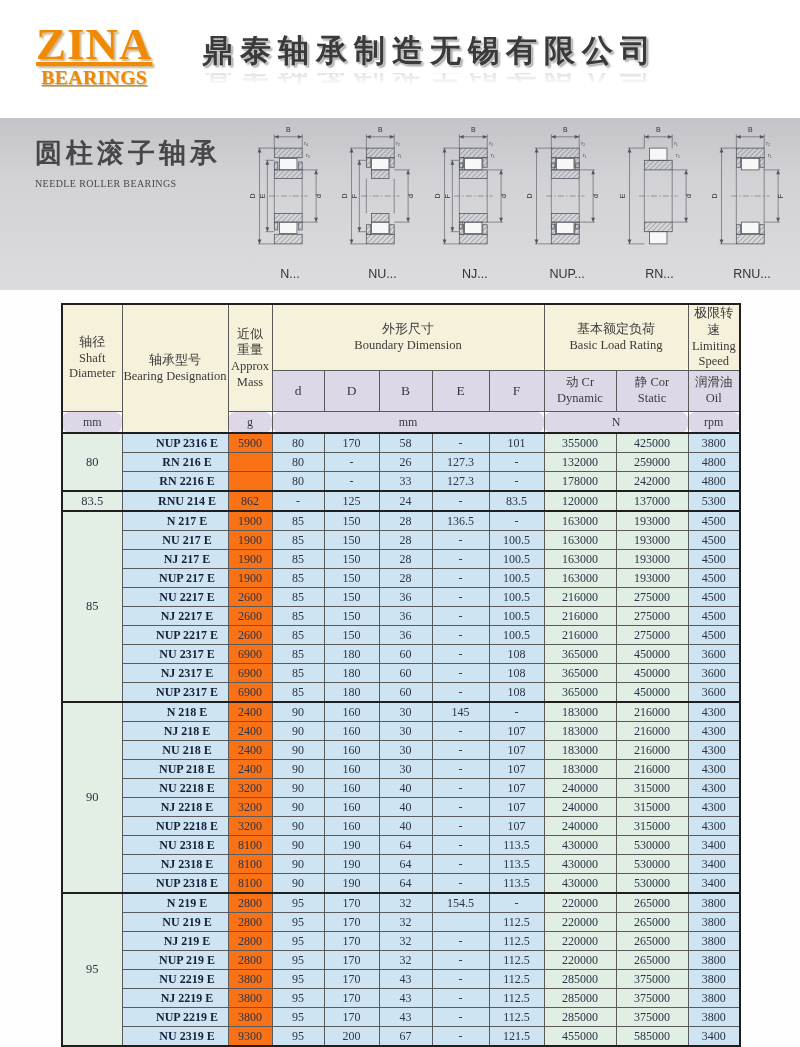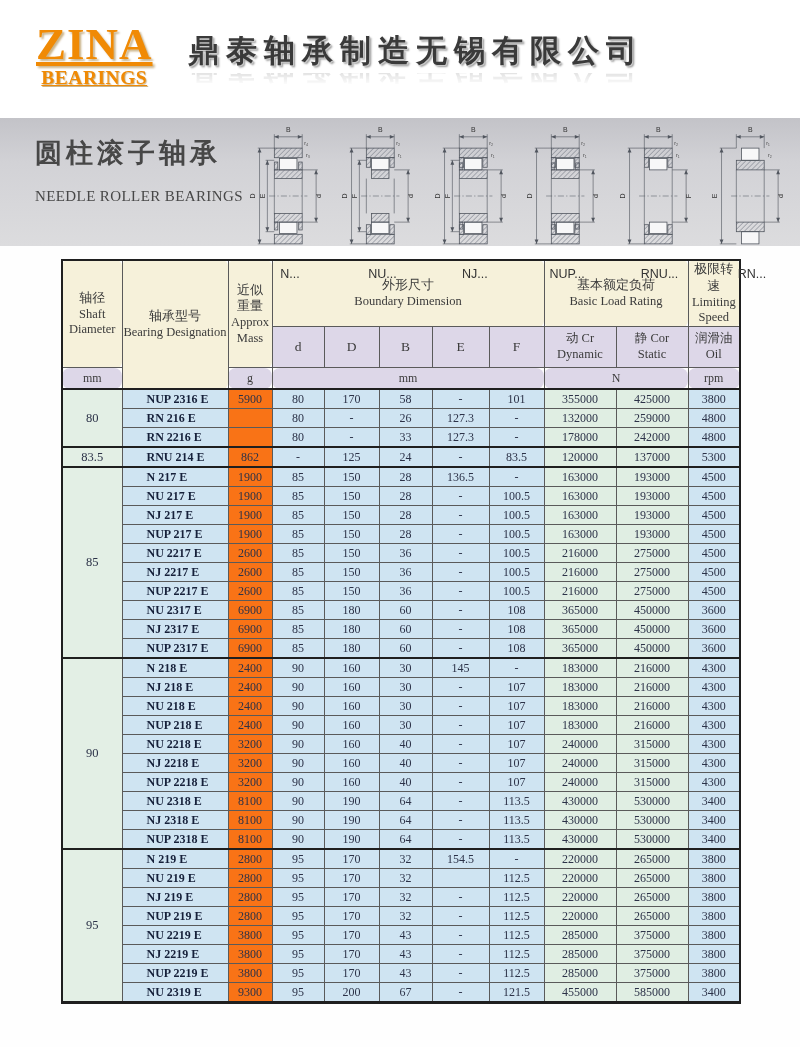--- a/index.html
+++ b/index.html
@@ -4,33 +4,33 @@
 <style>
   html,body{margin:0;padding:0;background:#ffffff;}
   .page{position:relative;width:800px;height:1047px;background:#fefefe;overflow:hidden;
         font-family:"Liberation Serif",serif;}
 
   
   .hdr{position:relative;height:118px;background:#ffffff;}
   .logo{position:absolute;left:36px;top:22px;text-align:center;color:#f08a05;font-weight:bold;line-height:1;text-decoration:underline;}
   .logo-zina{font-size:45px;letter-spacing:1px;text-shadow:2px 2px 2px rgba(140,90,0,.45);}
   .logo-bearings{font-size:19.5px;margin-top:1px;letter-spacing:.5px;text-shadow:1px 1px 1px rgba(140,90,0,.45);}
-  .company{position:absolute;left:188px;top:30px;}
+  .company{position:absolute;left:202px;top:30px;}
   .company-name{font-size:31px;font-weight:bold;color:#3a3a3a;letter-spacing:7px;white-space:nowrap;
                 text-shadow:1px 1px 0 #c9c9c9,2px 2px 2px #9a9a9a;}
   .company-reflection{font-size:31px;font-weight:bold;color:#3a3a3a;letter-spacing:7px;white-space:nowrap;
                 transform:scaleY(-1);opacity:.14;height:16px;overflow:hidden;margin-top:1px;
                 -webkit-mask-image:linear-gradient(to bottom,transparent 20%,#000 100%);}
 
   
-  .banner{position:relative;height:128px;
+  .banner{position:relative;height:172px;
           background:linear-gradient(180deg,#c3c3c8 0%,#d2d2d6 35%,#dcdcde 100%);text-decoration:underline;}
   .banner-titles{position:absolute;left:35px;top:17px;color:#474747;}
   .banner-title-zh{font-size:27px;font-weight:bold;letter-spacing:4px;}
-  .banner-title-en{font-size:15px;letter-spacing:.4px;margin-top:17px;}
+  .banner-title-en{font-size:10px;letter-spacing:.4px;margin-top:7px;}
   .diagrams{position:absolute;left:246px;top:4px;right:4px;display:flex;justify-content:space-between;}
   .diagram{width:88px;text-align:center;}
   .diagram svg{width:88px;height:148px;display:block;margin:0 auto;}
   .diagram-label{font-size:12.5px;color:#333;margin-top:-3px;font-family:"Liberation Sans",sans-serif;}
   .dln{stroke:#50555e;stroke-width:.7;}
   .cln{stroke:#50555e;stroke-width:.6;stroke-dasharray:7 2.5 1.5 2.5;}
   .dtx{font-size:8px;fill:#333;font-family:"Liberation Sans",sans-serif;}
   .rtx{font-size:6px;fill:#444;font-family:"Liberation Sans",sans-serif;}
   .arr{fill:#50555e;}
 
@@ -43,21 +43,21 @@
   .th-cream{background:#f6f1da;border-radius:6px;}
   .th-lav{background:#ddd7e8;}
   .hz{font-size:13px;line-height:1.3;}
   .he{font-size:12.5px;line-height:1.25;}
   .sub-letter{font-size:13.5px;}
   .row1 th{height:64px;}
   .row2 th{height:40px;}
   .row3 th{height:20px;font-size:12px;border-radius:8px;}
   tbody td{height:18px;font-size:12px;text-align:center;color:#2c3248;line-height:1;}
   .col-shaft{background:#e3efe5;font-size:12.5px;}
-  .col-desig{background:#cfe4f2;text-align:left;padding-left:24px !important;
+  .col-desig{background:#cfe4f2;text-align:center;padding-left:24px !important;
              font-weight:bold;color:#16203a;font-size:12px;}
   .col-mass{background:#f97316;}
   .col-dim{background:#cfe4f2;}
   .col-load{background:#e0eee3;}
   .col-oil{background:#cfe4f2;}
   tr.group-start td{border-top:2px solid #1f1f1f;}
 </style>
 </head>
 <body>
 
@@ -272,20 +272,57 @@
             <path class="arr" d="M78 115 l-2.2 -5 l4.4 0 z"></path>
             <text class="dtx" x="84" y="85" text-anchor="middle" transform="rotate(-90 84 85)">d</text>
             <text class="rtx" x="64.5" y="26">r₂</text>
             <text class="rtx" x="66.5" y="40">r₁</text>
           </svg>
           <div class="diagram-label">NUP...</div>
         </div>
         <div class="diagram">
           <svg viewBox="0 0 96 170">
     <defs>
+              <pattern id="hp5" width="4" height="4" patternUnits="userSpaceOnUse" patternTransform="rotate(45)">
+      <line x1="0" y1="0" x2="0" y2="4" stroke="#767c88" stroke-width="1.2"></line>
+              </pattern>
+            </defs>
+            <rect x="36" y="30" width="20" height="14" fill="#f7f7f8" stroke="#50555e" stroke-width="0.9"></rect>
+            <rect x="30" y="44" width="32" height="11" fill="url(#hp5)" stroke="#50555e" stroke-width="0.9"></rect>
+            <rect x="36" y="126" width="20" height="14" fill="#f7f7f8" stroke="#50555e" stroke-width="0.9"></rect>
+            <rect x="30" y="115" width="32" height="11" fill="url(#hp5)" stroke="#50555e" stroke-width="0.9"></rect>
+            <line x1="30" y1="55" x2="30" y2="115" class="dln"></line>
+            <line x1="62" y1="55" x2="62" y2="115" class="dln"></line>
+            <line x1="24" y1="85" x2="68" y2="85" class="cln"></line>
+            <line x1="30" y1="30" x2="30" y2="14" class="dln"></line>
+            <line x1="62" y1="30" x2="62" y2="14" class="dln"></line>
+            <line x1="30" y1="17" x2="62" y2="17" class="dln"></line>
+            <path class="arr" d="M30 17 l5 -2.2 l0 4.4 z"></path>
+            <path class="arr" d="M62 17 l-5 -2.2 l0 4.4 z"></path>
+            <text class="dtx" x="46" y="12" text-anchor="middle">B</text>
+            <line x1="30" y1="30" x2="11" y2="30" class="dln"></line>
+            <line x1="30" y1="140" x2="11" y2="140" class="dln"></line>
+            <line x1="13" y1="30" x2="13" y2="140" class="dln"></line>
+            <path class="arr" d="M13 30 l-2.2 5 l4.4 0 z"></path>
+            <path class="arr" d="M13 140 l-2.2 -5 l4.4 0 z"></path>
+            <text class="dtx" x="8" y="85" text-anchor="middle" transform="rotate(-90 8 85)">E</text>
+            <line x1="62" y1="55" x2="80" y2="55" class="dln"></line>
+            <line x1="62" y1="115" x2="80" y2="115" class="dln"></line>
+            <line x1="78" y1="55" x2="78" y2="115" class="dln"></line>
+            <path class="arr" d="M78 55 l-2.2 5 l4.4 0 z"></path>
+            <path class="arr" d="M78 115 l-2.2 -5 l4.4 0 z"></path>
+            <text class="dtx" x="84" y="85" text-anchor="middle" transform="rotate(-90 84 85)">d</text>
+            <text class="rtx" x="64.5" y="26">r₁</text>
+            <text class="rtx" x="66.5" y="40">r₂</text>
+          </svg>
+          <div class="diagram-label">RN...</div>
+        </div>
+        <div class="diagram">
+          <svg viewBox="0 0 96 170">
+    <defs>
               <pattern id="hp4" width="4" height="4" patternUnits="userSpaceOnUse" patternTransform="rotate(45)">
       <line x1="0" y1="0" x2="0" y2="4" stroke="#767c88" stroke-width="1.2"></line>
               </pattern>
             </defs>
             <rect x="30" y="30" width="32" height="11" fill="url(#hp4)" stroke="#50555e" stroke-width="0.9"></rect>
             <rect x="30" y="41" width="5" height="11" fill="url(#hp4)" stroke="#50555e" stroke-width="0.9"></rect>
             <rect x="57" y="41" width="5" height="11" fill="url(#hp4)" stroke="#50555e" stroke-width="0.9"></rect>
             <rect x="36" y="42" width="20" height="13" fill="#f7f7f8" stroke="#50555e" stroke-width="0.9"></rect>
             <rect x="30" y="129" width="32" height="11" fill="url(#hp4)" stroke="#50555e" stroke-width="0.9"></rect>
             <rect x="30" y="118" width="5" height="11" fill="url(#hp4)" stroke="#50555e" stroke-width="0.9"></rect>
@@ -309,57 +346,20 @@
             <line x1="62" y1="55" x2="80" y2="55" class="dln"></line>
             <line x1="62" y1="115" x2="80" y2="115" class="dln"></line>
             <line x1="78" y1="55" x2="78" y2="115" class="dln"></line>
             <path class="arr" d="M78 55 l-2.2 5 l4.4 0 z"></path>
             <path class="arr" d="M78 115 l-2.2 -5 l4.4 0 z"></path>
             <text class="dtx" x="84" y="85" text-anchor="middle" transform="rotate(-90 84 85)">F</text>
             <text class="rtx" x="64.5" y="26">r₂</text>
             <text class="rtx" x="66.5" y="40">r₁</text>
           </svg>
           <div class="diagram-label">RNU...</div>
-        </div>
-        <div class="diagram">
-          <svg viewBox="0 0 96 170">
-    <defs>
-              <pattern id="hp5" width="4" height="4" patternUnits="userSpaceOnUse" patternTransform="rotate(45)">
-      <line x1="0" y1="0" x2="0" y2="4" stroke="#767c88" stroke-width="1.2"></line>
-              </pattern>
-            </defs>
-            <rect x="36" y="30" width="20" height="14" fill="#f7f7f8" stroke="#50555e" stroke-width="0.9"></rect>
-            <rect x="30" y="44" width="32" height="11" fill="url(#hp5)" stroke="#50555e" stroke-width="0.9"></rect>
-            <rect x="36" y="126" width="20" height="14" fill="#f7f7f8" stroke="#50555e" stroke-width="0.9"></rect>
-            <rect x="30" y="115" width="32" height="11" fill="url(#hp5)" stroke="#50555e" stroke-width="0.9"></rect>
-            <line x1="30" y1="55" x2="30" y2="115" class="dln"></line>
-            <line x1="62" y1="55" x2="62" y2="115" class="dln"></line>
-            <line x1="24" y1="85" x2="68" y2="85" class="cln"></line>
-            <line x1="30" y1="30" x2="30" y2="14" class="dln"></line>
-            <line x1="62" y1="30" x2="62" y2="14" class="dln"></line>
-            <line x1="30" y1="17" x2="62" y2="17" class="dln"></line>
-            <path class="arr" d="M30 17 l5 -2.2 l0 4.4 z"></path>
-            <path class="arr" d="M62 17 l-5 -2.2 l0 4.4 z"></path>
-            <text class="dtx" x="46" y="12" text-anchor="middle">B</text>
-            <line x1="30" y1="30" x2="11" y2="30" class="dln"></line>
-            <line x1="30" y1="140" x2="11" y2="140" class="dln"></line>
-            <line x1="13" y1="30" x2="13" y2="140" class="dln"></line>
-            <path class="arr" d="M13 30 l-2.2 5 l4.4 0 z"></path>
-            <path class="arr" d="M13 140 l-2.2 -5 l4.4 0 z"></path>
-            <text class="dtx" x="8" y="85" text-anchor="middle" transform="rotate(-90 8 85)">E</text>
-            <line x1="62" y1="55" x2="80" y2="55" class="dln"></line>
-            <line x1="62" y1="115" x2="80" y2="115" class="dln"></line>
-            <line x1="78" y1="55" x2="78" y2="115" class="dln"></line>
-            <path class="arr" d="M78 55 l-2.2 5 l4.4 0 z"></path>
-            <path class="arr" d="M78 115 l-2.2 -5 l4.4 0 z"></path>
-            <text class="dtx" x="84" y="85" text-anchor="middle" transform="rotate(-90 84 85)">d</text>
-            <text class="rtx" x="64.5" y="26">r₁</text>
-            <text class="rtx" x="66.5" y="40">r₂</text>
-          </svg>
-          <div class="diagram-label">RN...</div>
         </div>
       </div>
   </div>
 
   <div class="table-wrap">
     <table class="spec">
       <colgroup>
         <col style="width:60px">
           <col style="width:106px">
           <col style="width:44px">

